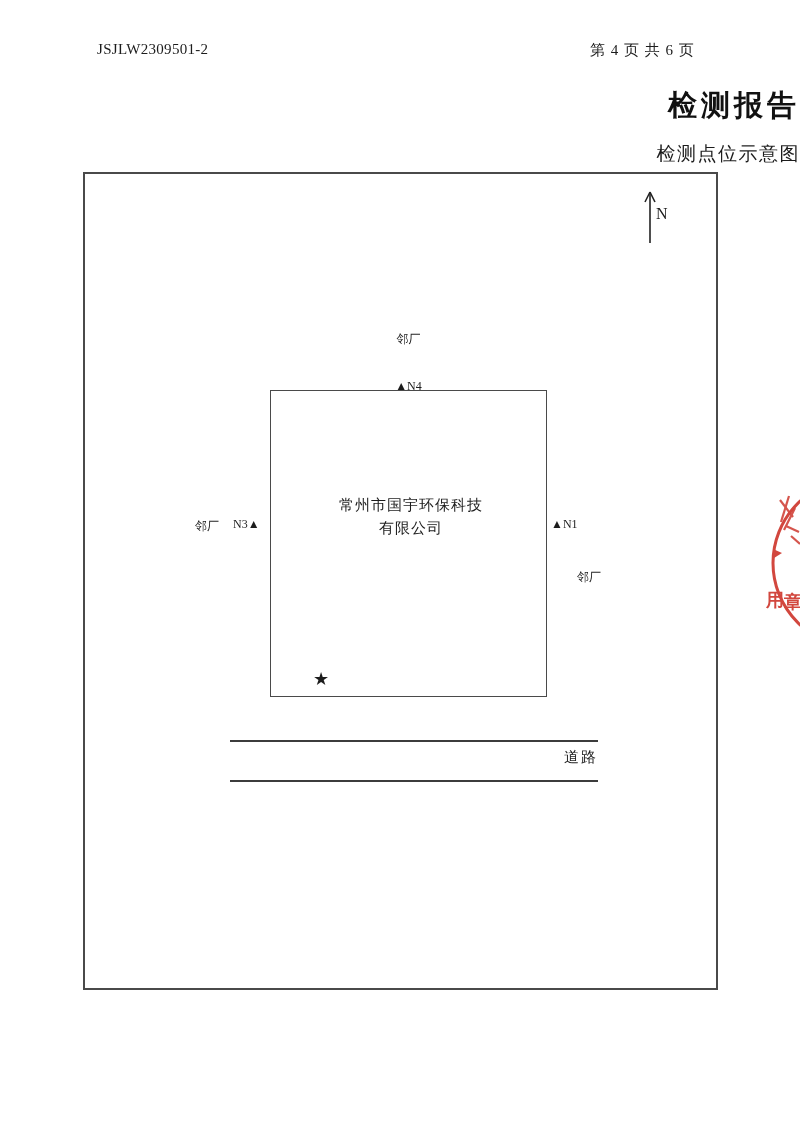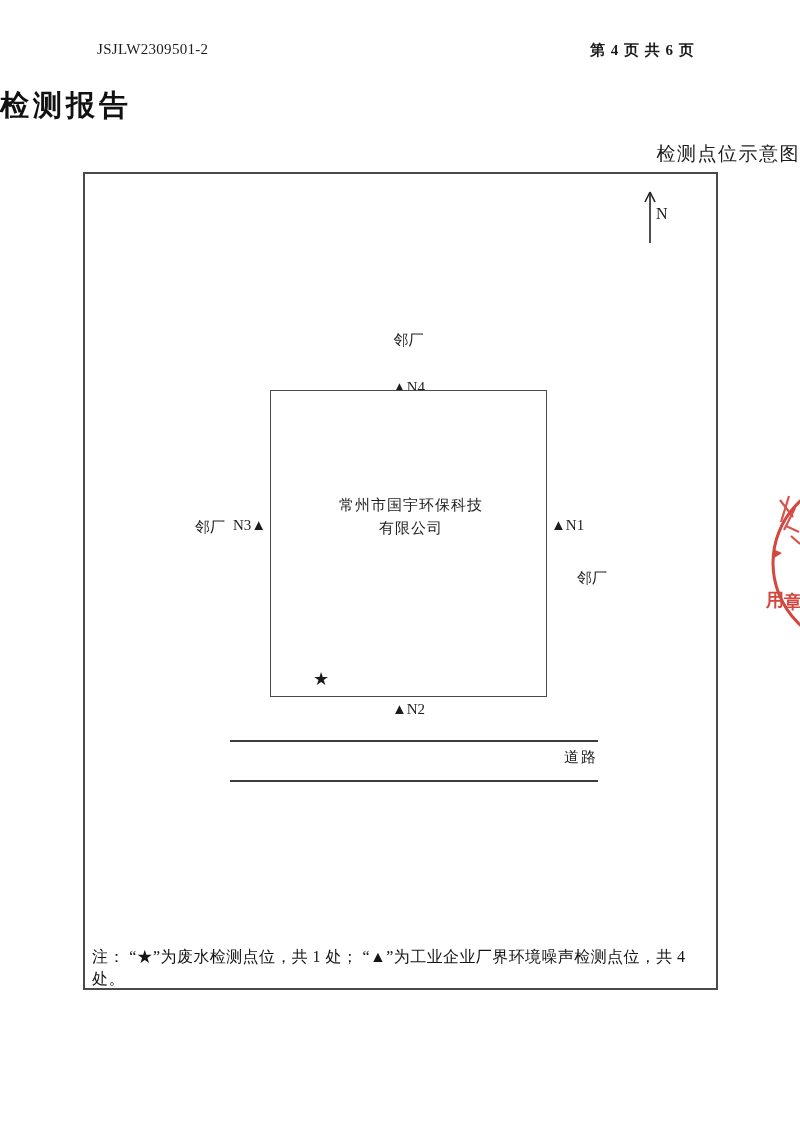--- a/index.html
+++ b/index.html
@@ -17,26 +17,25 @@
 
   .doc-number {
     left: 97px; top: 41px;
     font-size: 15px;
     letter-spacing: 0.3px;
   }
   .page-info {
     left: 590px; top: 41px;
     font-size: 15px;
     letter-spacing: 1px;
-    font-weight: bold;
   }
   .title {
     left: 0; top: 86px; width: 100%;
     margin: 0;
-    text-align: left;
+    text-align: right;
     font-family: "Liberation Sans", "DejaVu Sans", sans-serif;
     font-size: 29px;
     font-weight: 700;
     letter-spacing: 4px;
     color: #111;
   }
   .subtitle {
     left: 0; top: 141px; width: 100%;
     text-align: right;
     font-size: 19px;
@@ -52,21 +51,21 @@
   .inner-rect {
     left: 270px; top: 390px;
     width: 277px; height: 307px;
     border: 1.5px solid #4a4a4a;
     box-sizing: border-box;
     background: #fff;
   }
 
   .north-arrow { left: 632px; top: 188px; }
 
-  .label { font-size: 15px; white-space: nowrap; }
+  .label { font-size: 12px; white-space: nowrap; }
   .centered-over-rect { left: 270px; width: 277px; text-align: center; }
 
   .neighbor-top  { top: 331px; }
   .point-n4      { top: 379px; }
   .neighbor-left { left: 195px; top: 518px; }
   .point-n3      { left: 233px; top: 517px; }
   .point-n1      { left: 551px; top: 517px; }
   .neighbor-right{ left: 577px; top: 569px; }
   .point-n2      { top: 701px; }
 
@@ -130,30 +129,25 @@
     <div>常州市国宇环保科技</div>
     <div>有限公司</div>
   </div>
 
   <div class="abs label neighbor-left">邻厂</div>
   <div class="abs label point-n3">N3▲</div>
   <div class="abs label point-n1">▲N1</div>
   <div class="abs label neighbor-right">邻厂</div>
 
   <div class="abs star-marker">★</div>
-  <div class="abs label centered-over-rect point-n2">▲N2</div>
 
   <div class="abs road-line road-line-top"></div>
   <div class="abs road-label">道路</div>
   <div class="abs road-line road-line-bottom"></div>
 
-  <div class="abs note">
-    <div>注： “★”为废水检测点位，共 1 处； “▲”为工业企业厂界环境噪声检测点位，共 4</div>
-    <div>处。</div>
-  </div>
 
   <svg class="abs stamp-svg" width="34" height="156" viewBox="0 0 34 156">
     <circle cx="91" cy="77" r="84" fill="none" stroke="#d2473e" stroke-width="3"></circle>
     <g stroke="#d2473e" stroke-width="2.2" fill="none" opacity="0.92">
       <path d="M14,14 L27,31"></path>
       <path d="M23,10 L15,36"></path>
       <path d="M29,22 L18,44"></path>
       <path d="M20,40 L33,46"></path>
       <path d="M25,50 L34,58"></path>
     </g>

